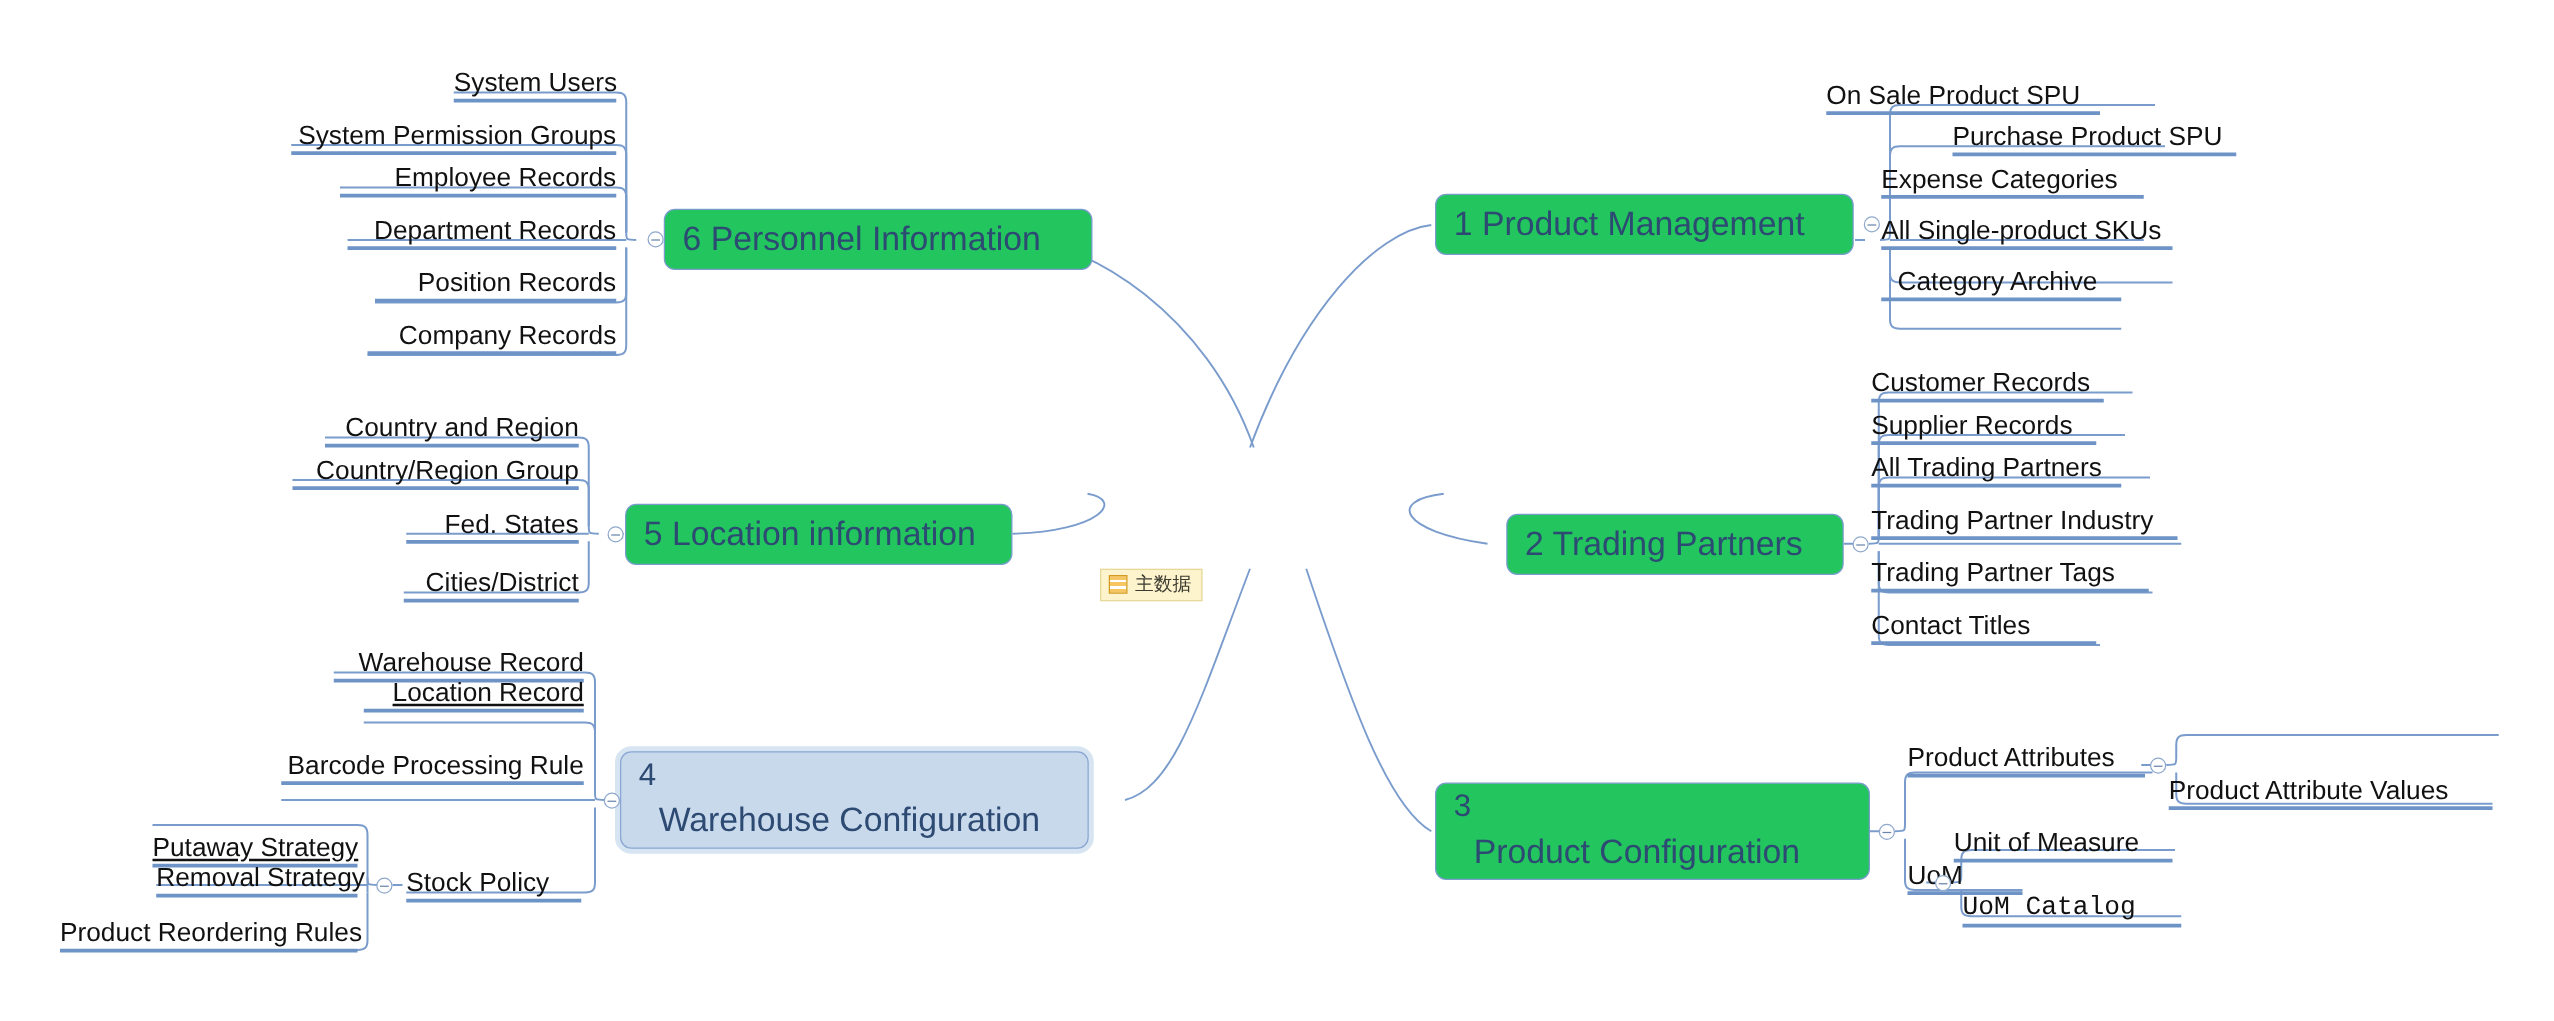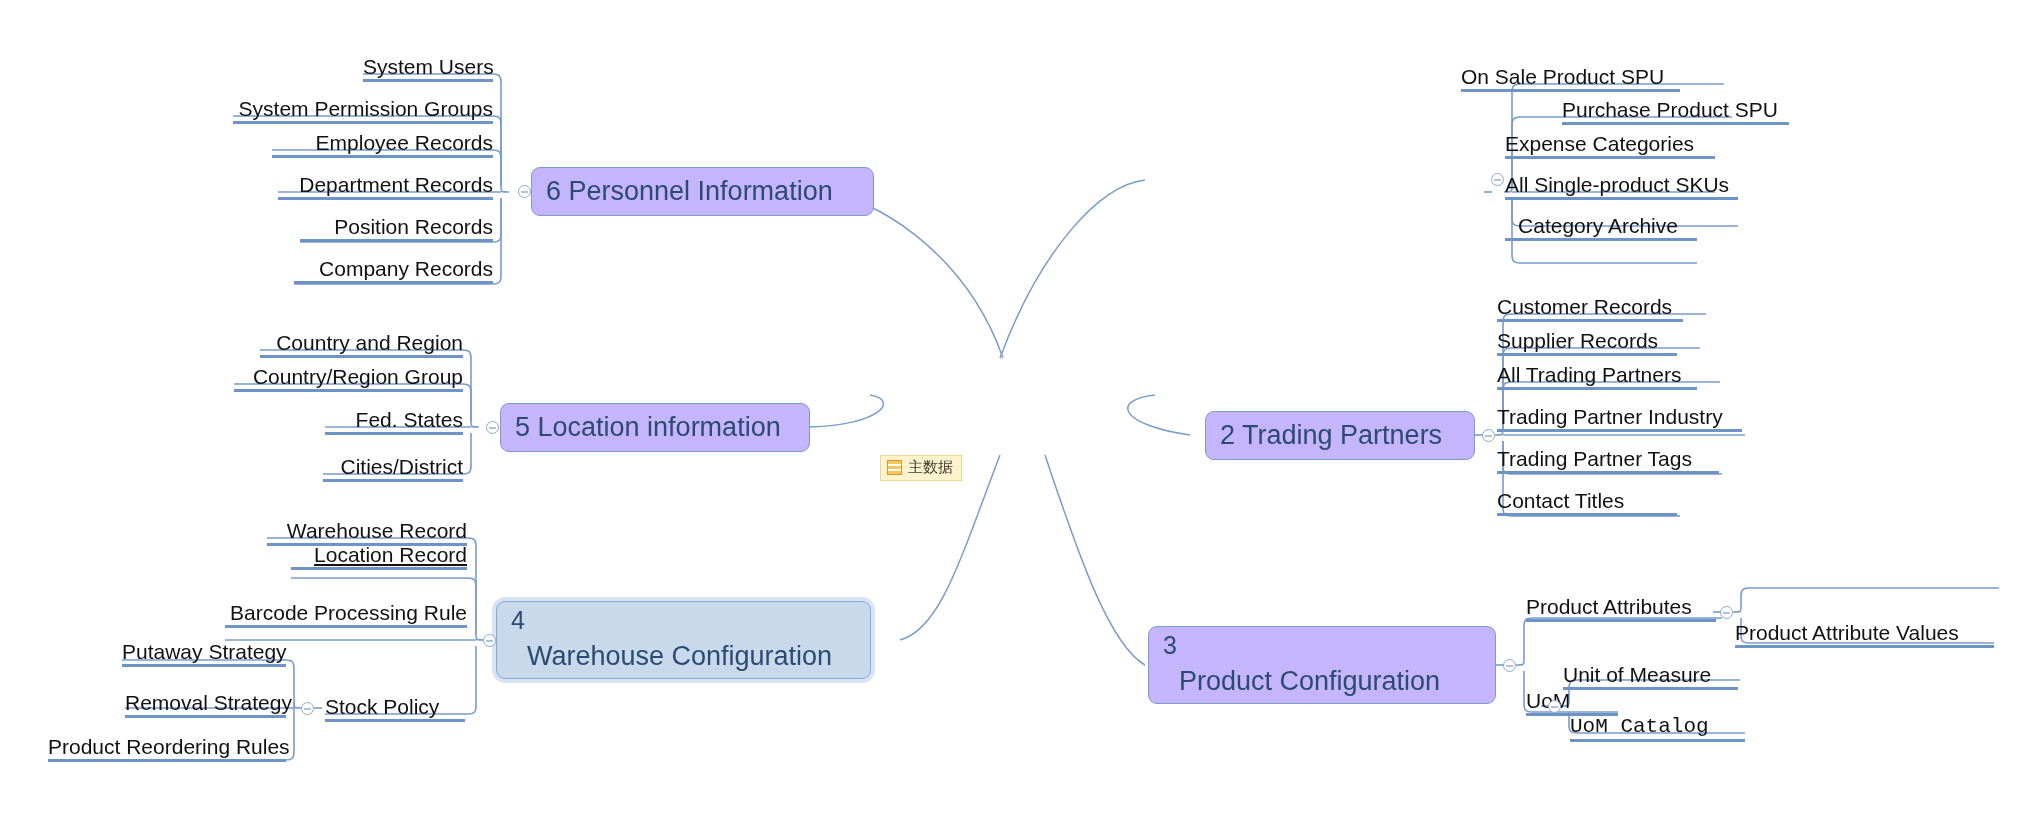--- a/index.html
+++ b/index.html
@@ -81,21 +81,21 @@
         #f6c663 10px 13px);
     flex: none;
   }
 
   
   .main-node {
     position: absolute;
     box-sizing: border-box;
     border: 1px solid #7a9ccd;
     border-radius: 9px;
-    background: #c4b5fd;
+    background: #22c55e;
     display: flex;
     align-items: center;
     padding: 0 14px;
     color: #2d4a73;
     white-space: nowrap;
   }
   .main-node.emphasis {
     background: #c9d9ec;
     border: 1px solid #89a7d2;
     box-shadow: 0 0 0 4px rgba(160,190,225,0.42);
@@ -285,20 +285,23 @@
                L 294 284"></path>
     </g>
   </svg>
 
 
   <div class="note-badge" style="left:880px; top:455px;">
     <span class="note-icon"></span>
     <span>主数据</span>
   </div>
 
+  <div class="main-node" style="left:1148px; top:155px; width:335px; height:49px;">
+    <span class="main-label">1 Product Management</span>
+  </div>
   <div class="toggle" style="left:1491px; top:173px;"></div>
 
   <div class="leaf" style="left:1461px; top:66px; width:215px;">
     <span>On Sale Product SPU</span>
     <span class="leaf-rule" style="width:219px;"></span>
   </div>
   <div class="leaf" style="left:1562px; top:99px; width:222px;">
     <span>Purchase Product SPU</span>
     <span class="leaf-rule" style="width:227px;"></span>
   </div>
@@ -395,21 +398,21 @@
     <span>Barcode Processing Rule</span>
     <span class="leaf-rule" style="width:242px;"></span>
   </div>
 
   <div class="midnode align-right" style="left:325px; top:696px; width:140px;">
     <span>Stock Policy</span>
     <span class="leaf-rule" style="width:140px;"></span>
   </div>
   <div class="toggle" style="left:301px; top:702px;"></div>
 
-  <div class="leaf align-right" style="left:122px; top:641px; width:164px;">
+  <div class="leaf align-right" style="left:122px; top:668px; width:164px;text-decoration:underline;">
     <span>Putaway Strategy</span>
     <span class="leaf-rule" style="width:164px;"></span>
   </div>
   <div class="leaf align-right" style="left:125px; top:692px; width:161px;">
     <span>Removal Strategy</span>
     <span class="leaf-rule" style="width:161px;"></span>
   </div>
   <div class="leaf align-right" style="left:48px; top:736px; width:238px;">
     <span>Product Reordering Rules</span>
     <span class="leaf-rule" style="width:238px;"></span>

